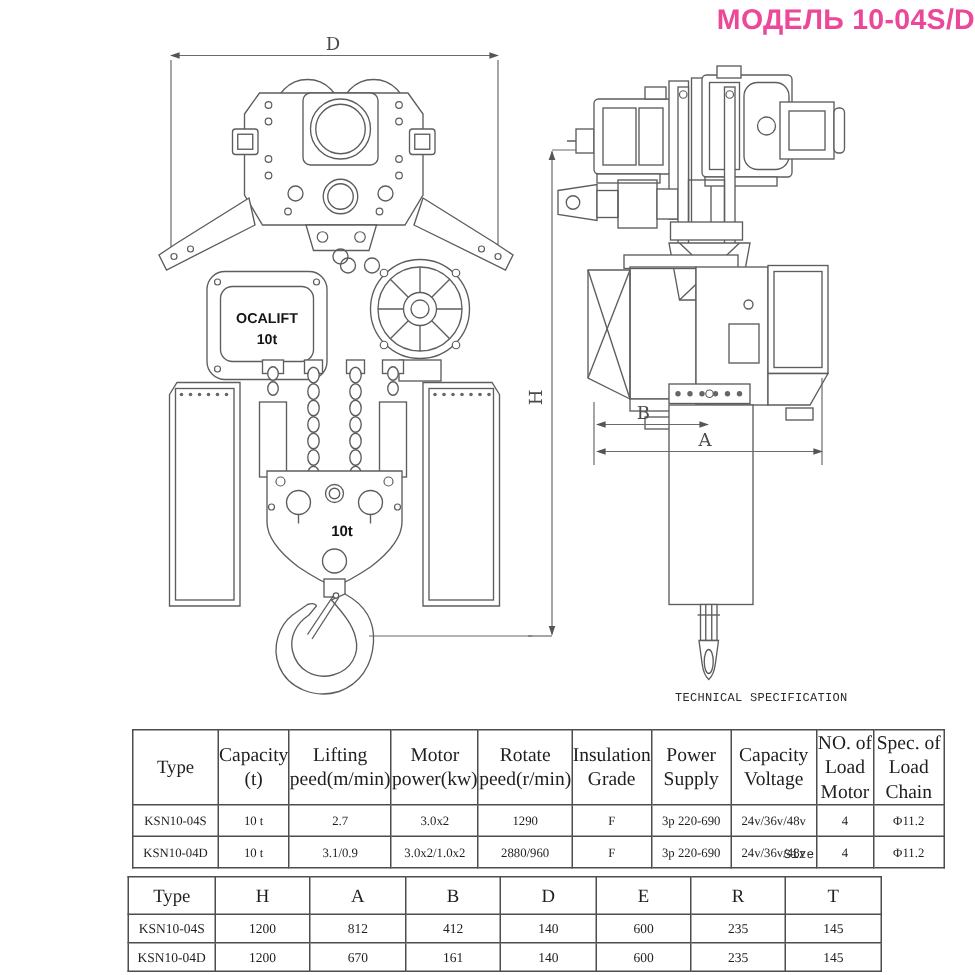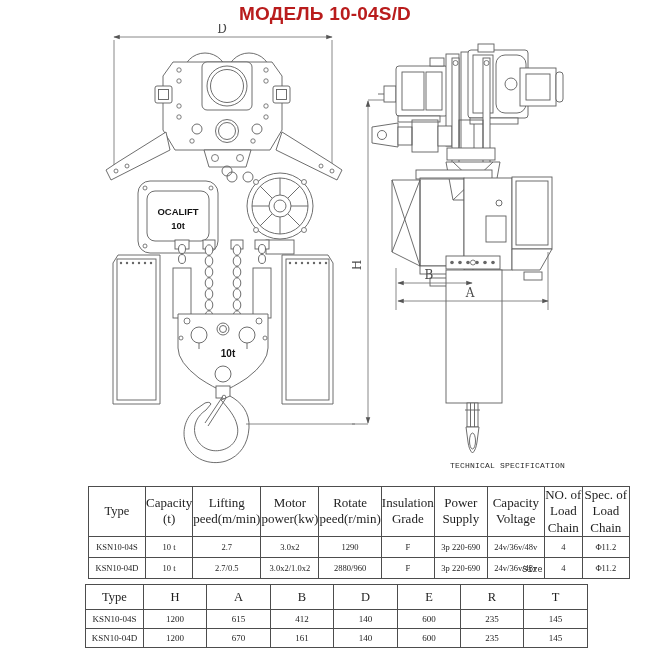--- a/index.html
+++ b/index.html
@@ -1,23 +1,23 @@
 <!DOCTYPE html>
 <html><head>
 <meta charset="utf-8">
 <style>
   html,body { margin:0; padding:0; }
   body {
     width:650px; height:650px; background:#ffffff; position:relative;
     font-family:"Liberation Serif", serif; overflow:hidden;
   }
   .page-title {
-    position:absolute; top:3px; left:0; width:650px; text-align:center;
+    position:absolute; top:3px; left:0; width:650px; text-align:right;
     font-family:"Liberation Sans", sans-serif; font-size:19px; font-weight:600;
-    color:#b91c1c; letter-spacing:.2px;
+    color:#ec4899; letter-spacing:.2px;
   }
   svg.drawing { position:absolute; }
   #front-svg { left:85px; top:24px; width:270px; height:442px; }
   #side-svg  { left:352px; top:30px; width:243px; height:432px; }
 
   .ln  { stroke:#5d5d5d; stroke-width:.9; fill:none; }
   .lnw { stroke:#5d5d5d; stroke-width:.9; fill:#ffffff; }
   .dim { stroke:#6a6a6a; stroke-width:.8; fill:none; }
   .dimtxt { font-family:"DejaVu Serif", serif; font-size:12px; fill:#4a4a4a; text-anchor:middle; }
   .brand  { font-family:"Liberation Sans", sans-serif; font-weight:700; font-size:9.5px; fill:#141414; text-anchor:middle; }
@@ -368,40 +368,40 @@
 power(kw)</td>
     <td class="hd">Rotate
 peed(r/min)</td>
     <td class="hd">Insulation
 Grade</td>
     <td class="hd">Power
 Supply</td>
     <td class="hd">Capacity
 Voltage</td>
     <td class="hd">NO. of
-Load Chain</td>
+Load Motor</td>
     <td class="hd">Spec. of
 Load Chain</td>
   </tr>
   <tr class="data">
     <td>KSN10-04S</td>
     <td>10 t</td>
     <td>2.7</td>
     <td>3.0x2</td>
     <td>1290</td>
     <td>F</td>
     <td>3p 220-690</td>
     <td>24v/36v/48v</td>
     <td>4</td>
     <td>Φ11.2</td>
   </tr>
   <tr class="data">
     <td>KSN10-04D</td>
     <td>10 t</td>
-    <td>2.7/0.5</td>
+    <td>3.1/0.9</td>
     <td>3.0x2/1.0x2</td>
     <td>2880/960</td>
     <td>F</td>
     <td>3p 220-690</td>
     <td>24v/36v/48v</td>
     <td>4</td>
     <td>Φ11.2</td>
   </tr>
 </tbody>
   </table>
@@ -426,21 +426,21 @@
     <td>A</td>
     <td>B</td>
     <td>D</td>
     <td>E</td>
     <td>R</td>
     <td>T</td>
   </tr>
   <tr class="data">
     <td>KSN10-04S</td>
     <td>1200</td>
-    <td>615</td>
+    <td>812</td>
     <td>412</td>
     <td>140</td>
     <td>600</td>
     <td>235</td>
     <td>145</td>
   </tr>
   <tr class="data">
     <td>KSN10-04D</td>
     <td>1200</td>
     <td>670</td>

